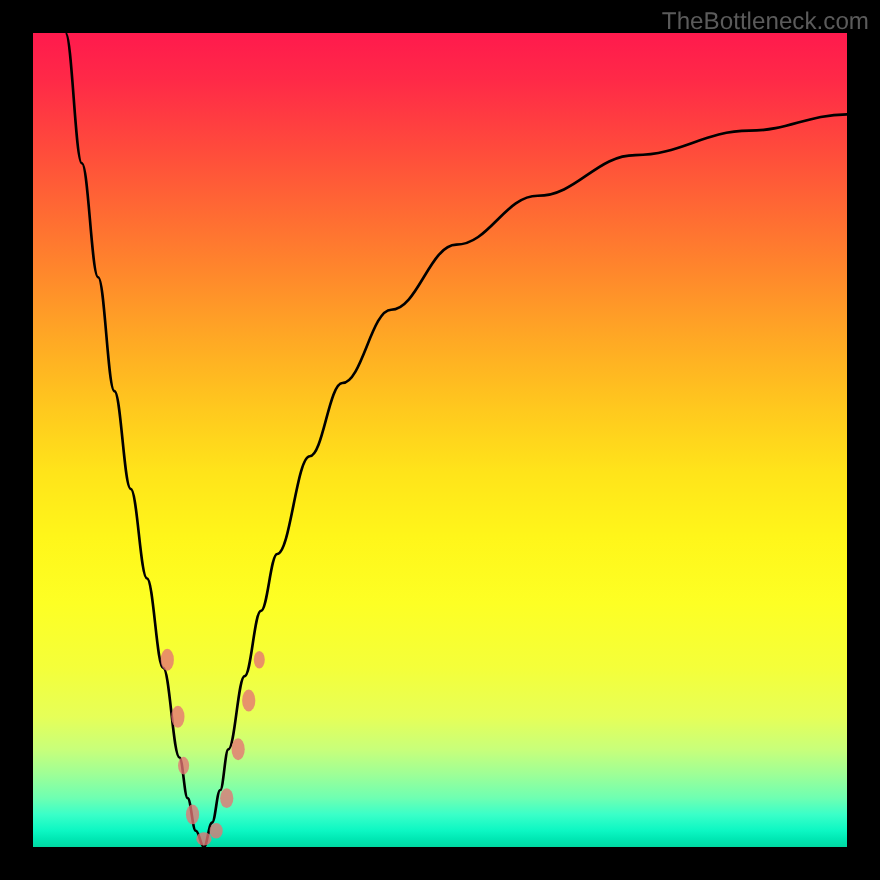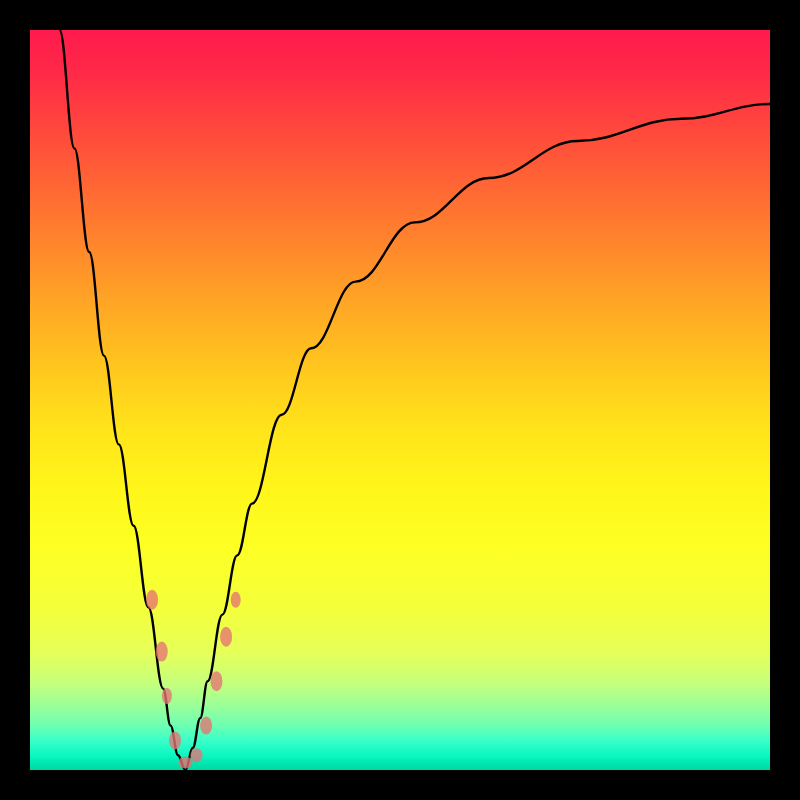--- a/index.html
+++ b/index.html
@@ -64,20 +64,21 @@
     inset: 0;
     width: 740px;
     height: 740px;
   }
 </style>
 </head>
 <body>
 
 <div class="frame">
 
+  <div class="watermark">TheBottleneck.com</div>
 
   <div class="plot-area">
     <div class="gradient-bg"></div>
 
     <svg class="curve" viewBox="0 0 740 740" preserveAspectRatio="none">
       <path id="left-branch-path" fill="none" stroke="#000" stroke-width="2.4" d="M 29.6 0 C 35.52 0, 38.48 118.39999999999998, 44.4 118.39999999999998 C 50.32 118.39999999999998, 53.28 222, 59.2 222 C 65.12 222, 68.08 325.59999999999997, 74 325.59999999999997 C 79.92 325.59999999999997, 82.88 414.4, 88.8 414.4 C 94.72 414.4, 97.68 495.79999999999995, 103.60000000000001 495.79999999999995 C 109.52000000000001 495.79999999999995, 112.48 577.2, 118.4 577.2 C 124.32 577.2, 127.28 658.6, 133.2 658.6 C 136.16 658.6, 137.64 695.6, 140.6 695.6 C 143.56 695.6, 145.04 725.2, 148 725.2 C 150.96 725.2, 152.44 740, 155.4 740"></path>
       <path id="right-branch-path" fill="none" stroke="#000" stroke-width="2.4" d="M 155.4 740 C 158.36 740, 159.84 717.8, 162.8 717.8 C 165.76000000000002 717.8, 167.24 688.2, 170.20000000000002 688.2 C 173.16 688.2, 174.64000000000001 651.2, 177.6 651.2 C 183.52 651.2, 186.48 584.6, 192.4 584.6 C 198.32000000000002 584.6, 201.28 525.4, 207.20000000000002 525.4 C 213.12 525.4, 216.08 473.6, 222 473.6 C 233.84 473.6, 239.76000000000002 384.8, 251.60000000000002 384.8 C 263.44 384.8, 269.36 318.20000000000005, 281.2 318.20000000000005 C 298.96 318.20000000000005, 307.84000000000003 251.59999999999997, 325.6 251.59999999999997 C 349.28000000000003 251.59999999999997, 361.12 192.39999999999998, 384.8 192.39999999999998 C 414.40000000000003 192.39999999999998, 429.2 148, 458.8 148 C 494.32 148, 512.08 111, 547.6 111 C 589.0400000000001 111, 609.76 88.79999999999995, 651.2 88.79999999999995 C 686.72 88.79999999999995, 704.48 74, 740 74"></path>
       <g id="markers-group">
           <ellipse cx="122.10000000000001" cy="569.8" rx="6" ry="10" fill="#e57373" fill-opacity="0.78" stroke="#c85a5a" stroke-width="0"></ellipse>
           <ellipse cx="131.72000000000003" cy="621.6" rx="6" ry="10" fill="#e57373" fill-opacity="0.78" stroke="#c85a5a" stroke-width="0"></ellipse>

